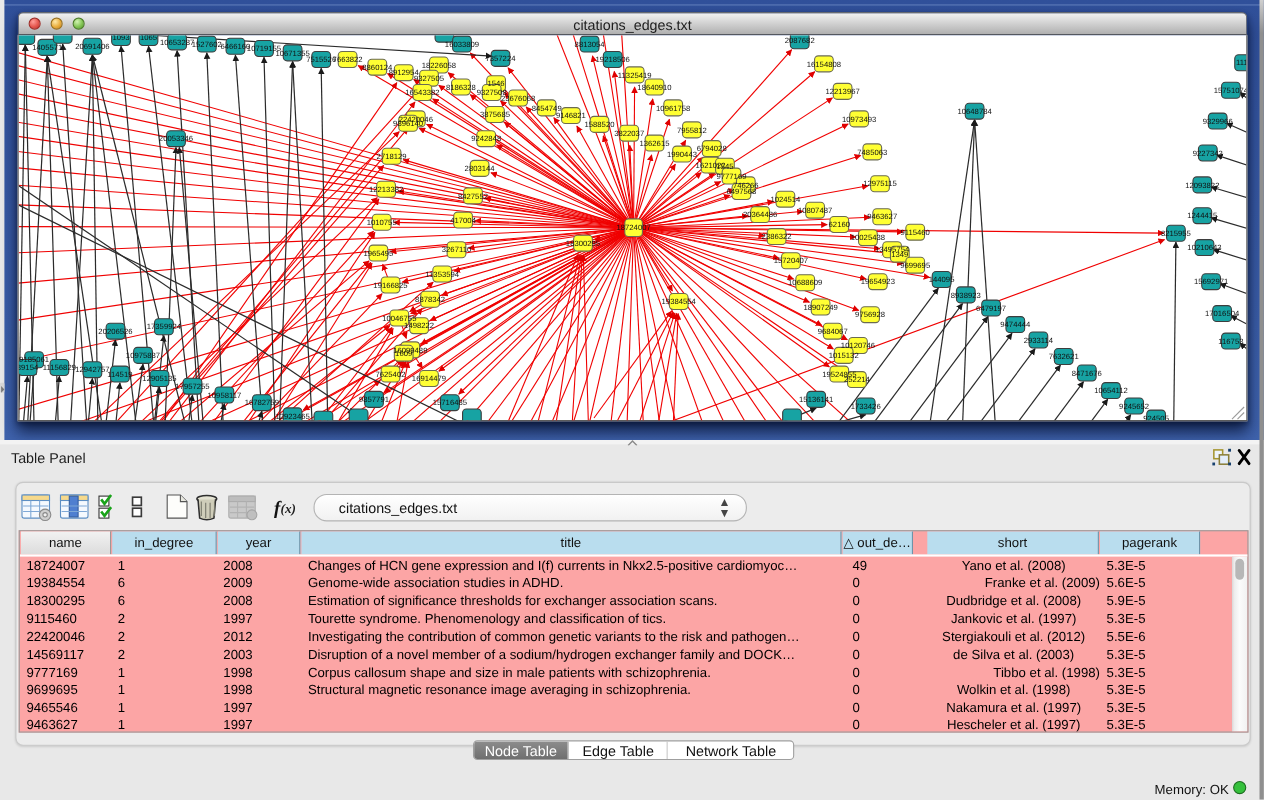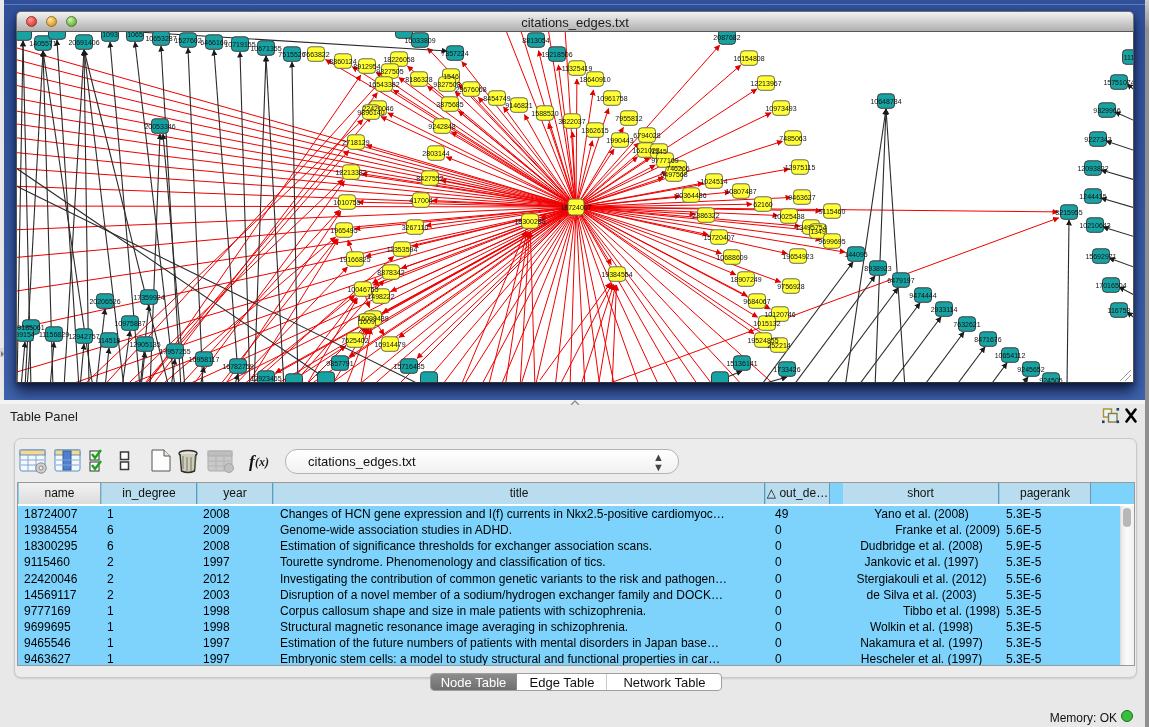--- a/index.html
+++ b/index.html
@@ -16,21 +16,21 @@
 #tl-y{left:30px;background:radial-gradient(circle at 35% 30%,#ffe9a8,#e9ad3d 55%,#c07f1f);border:.5px solid #99701d}
 #tl-g{left:50px;background:radial-gradient(circle at 35% 30%,#d2f3b2,#82c454 55%,#57962f);border:.5px solid #4c7d28}
 #canvas{position:absolute;left:0;top:21px;width:1118px;height:351px;background:#fff;border-left:1px solid #555;border-right:1px solid #555;border-bottom:1px solid #333;overflow:hidden}
 #canvas svg{left:0 !important;top:0 !important}
 #tablepanel{position:absolute;left:0;top:400px;width:1149px;height:327px;background:#e8e8e8}
 #tp-title{position:absolute;left:10px;top:9px;font-size:13px;color:#1c1c1c}
 #innerpanel{position:absolute;left:14px;top:38px;width:1123px;height:240px;background:#ececec;border:1px solid #c9c9c9;border-radius:7px;box-shadow:0 1px 2px rgba(0,0,0,.12)}
 #combo{position:absolute;left:270px;top:10px;width:394px;height:25px;background:linear-gradient(#ffffff,#f1f1f1);border:1px solid #b4b4b4;border-radius:12px}
 #combo .txt{position:absolute;left:22px;top:4px;font-size:13px;color:#111}
 #combo .arr{position:absolute;right:14px;top:2px;font-size:11px;color:#444;line-height:10px}
-#tbl{position:absolute;left:2px;top:43px;width:1118px;height:184px;background:#7dd3fc;border:1px solid #9a9a9a;overflow:hidden}
+#tbl{position:absolute;left:2px;top:43px;width:1118px;height:184px;background:#fca5a5;border:1px solid #9a9a9a;overflow:hidden}
 #thead{position:absolute;left:0;top:0;width:1120px;height:21px}
 #thead div{position:absolute;top:0;height:21px;background:#b9ddee;border-right:1px solid #6f93a8;text-align:center;font-size:12px;color:#111;padding-top:3px}
 #thead div.first{background:linear-gradient(#f2f2f2,#dcdcdc);border-right:1px solid #9a9a9a}
 #thead::after{content:"";position:absolute;left:0;top:21px;width:100%;height:1.5px;background:#fff}
 .tr{position:absolute;left:0;width:1120px;height:16.15px;font-size:12px;color:#000}
 .tr span{position:absolute;top:1px;white-space:nowrap}
 #tabs{position:absolute;left:430px;top:273px;width:292px;height:18px;border:1px solid #9f9f9f;border-radius:4px;background:#fff;font-size:13px}
 #tabs .seg{position:absolute;top:0;height:16px;padding-top:1px;text-align:center}
 #tabs .s1{left:0;width:86px;background:linear-gradient(#8c8c8c,#6f6f6f);color:#fff;border-radius:3px 0 0 3px;border-right:1px solid #888}
 #tabs .s2{left:87px;width:89px;color:#111;border-right:1px solid #c9c9c9}
@@ -734,30 +734,28 @@
             <span style="left:185px">1998</span>
             <span style="left:262px;width:482px;overflow:hidden;white-space:nowrap">Structural magnetic resonance image averaging in schizophrenia.</span>
             <span style="left:757px">0</span>
             <span style="left:825px;width:157px;text-align:center">Wolkin et al. (1998)</span>
             <span style="left:988px">5.3E-5</span>
           </div>
           <div class="tr" style="top:152.2px">
             <span style="left:6px">9465546</span>
             <span style="left:89px">1</span>
             <span style="left:185px">1997</span>
-            <span style="left:262px;width:482px;overflow:hidden;white-space:nowrap">Estimation of the future numbers of patients with mental disorders in Japan base…</span>
             <span style="left:757px">0</span>
             <span style="left:825px;width:157px;text-align:center">Nakamura et al. (1997)</span>
             <span style="left:988px">5.3E-5</span>
           </div>
           <div class="tr" style="top:168.3px">
             <span style="left:6px">9463627</span>
             <span style="left:89px">1</span>
             <span style="left:185px">1997</span>
-            <span style="left:262px;width:482px;overflow:hidden;white-space:nowrap">Embryonic stem cells: a model to study structural and functional properties in car…</span>
             <span style="left:757px">0</span>
             <span style="left:825px;width:157px;text-align:center">Hescheler et al. (1997)</span>
             <span style="left:988px">5.3E-5</span>
           </div>
         <div style="position:absolute;right:0;top:23px;width:14px;height:159px;background:linear-gradient(90deg,#e9e9e9,#fbfbfb 45%,#f1f1f1);border-left:1px solid #dcdcdc"></div>
           <div style="position:absolute;right:3px;top:25px;width:8px;height:19px;border-radius:4.5px;background:#b7b7b7"></div>
       </div>
     </div>
     <div id="tabs">
         <div class="seg s1">Node Table</div>

